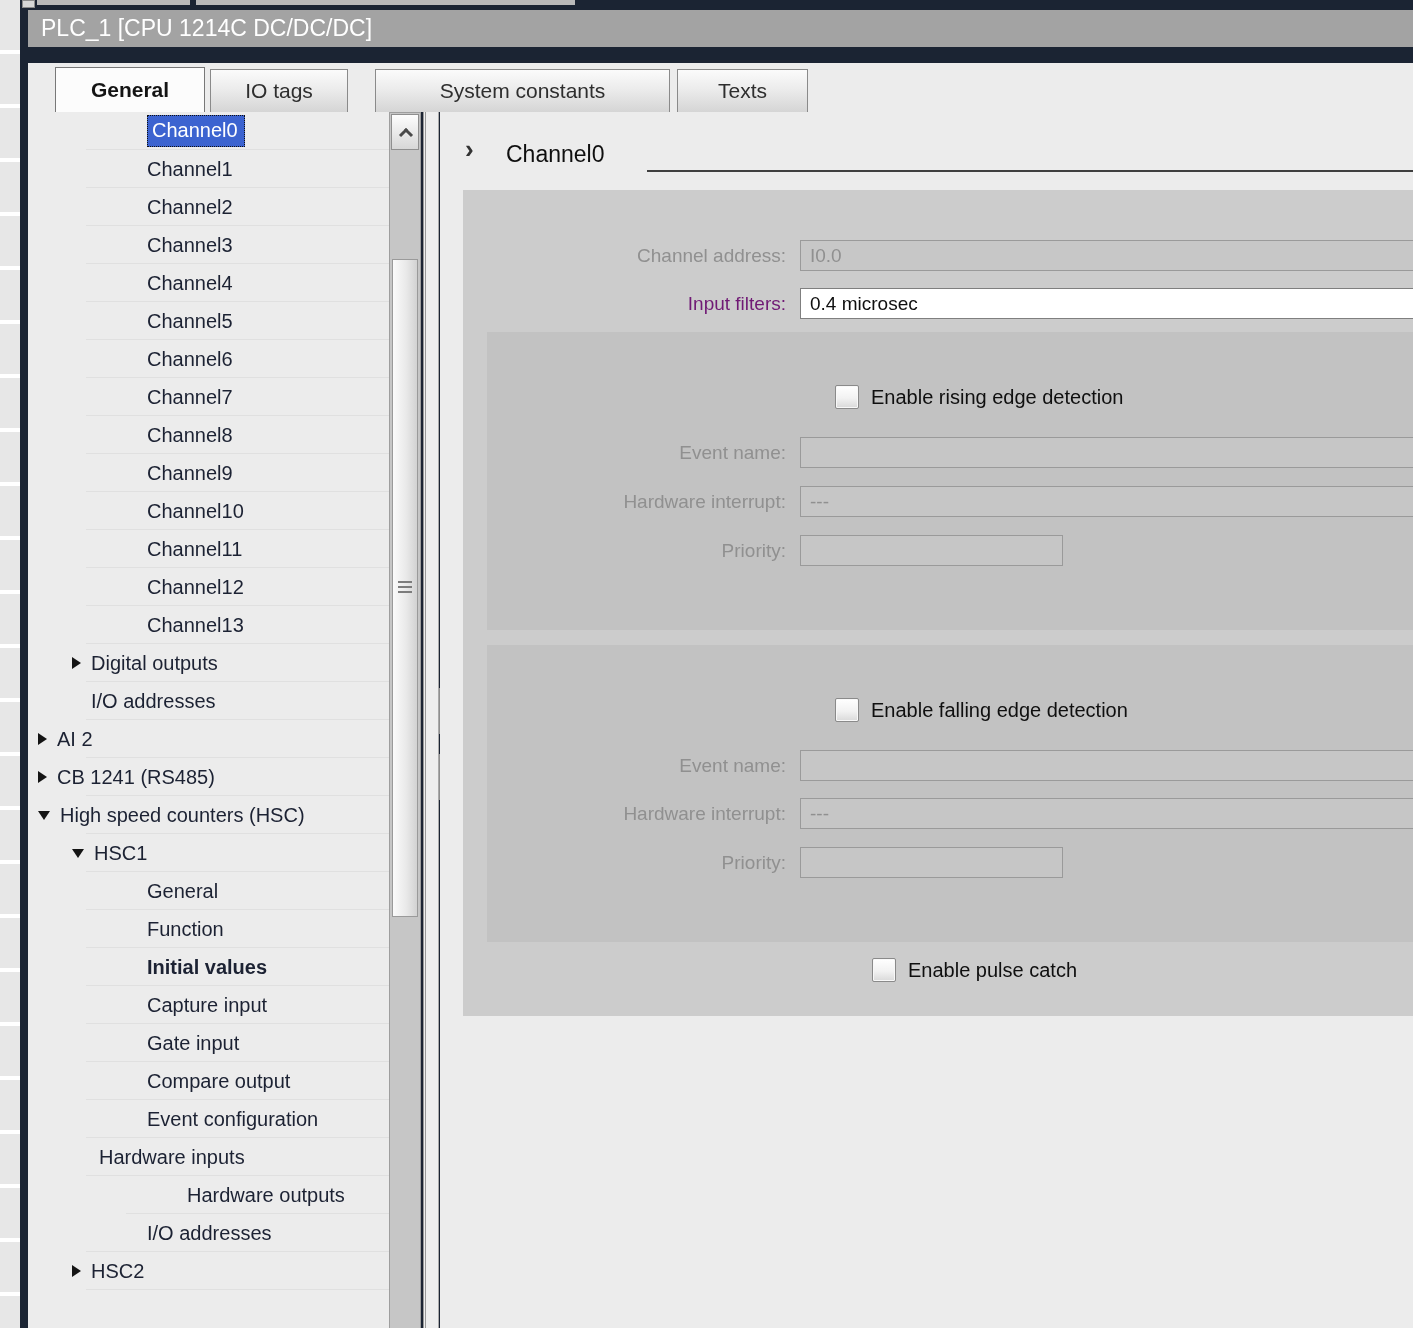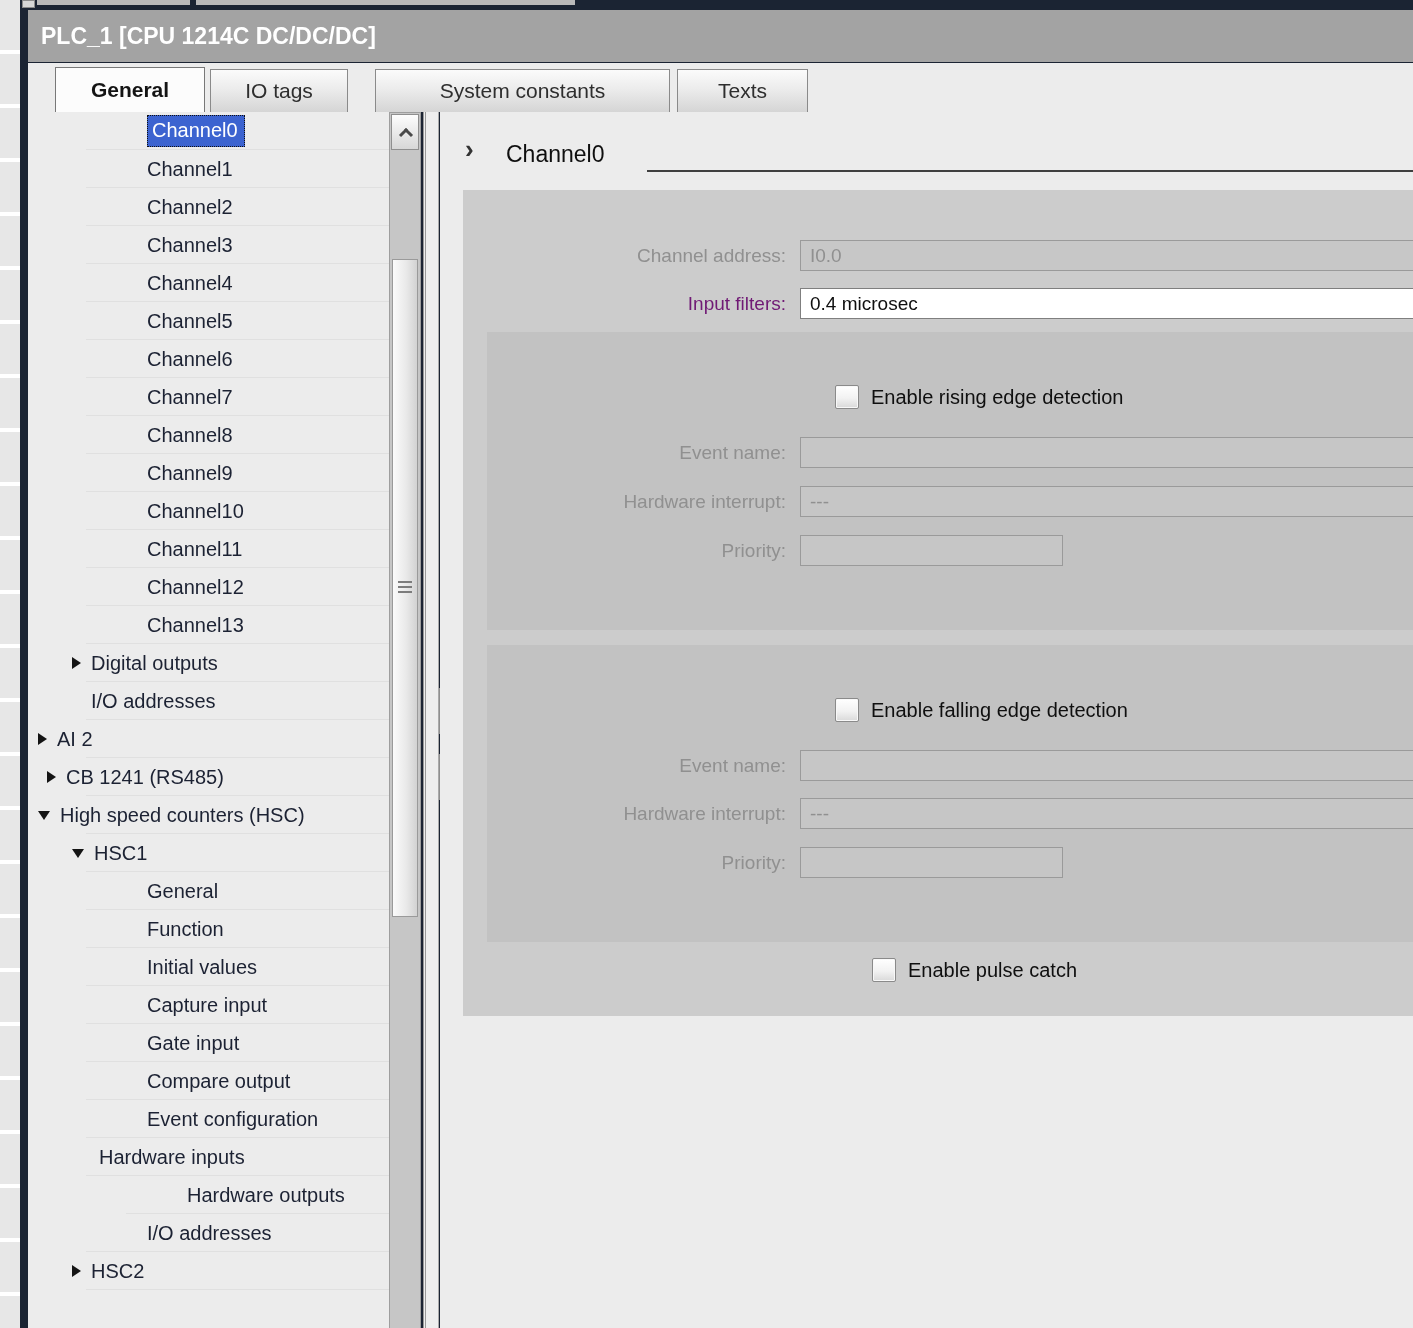--- a/index.html
+++ b/index.html
@@ -29,25 +29,25 @@
   .window-frame{
     position:absolute;left:20px;top:0;right:0;bottom:0;
     background:var(--frame-navy);
   }
   .top-edge{position:absolute;left:20px;top:0;right:0;height:10px;background:var(--frame-navy);}
   .top-edge .seg1{position:absolute;left:2px;top:0;width:13px;height:8px;background:#d6d6d6;border:1px solid #8a8a8a;}
   .top-edge .seg2{position:absolute;left:17px;top:0;width:153px;height:5px;background:#b9b9b9;}
   .top-edge .seg3{position:absolute;left:176px;top:0;width:379px;height:5px;background:#b9b9b9;}
   
   .titlebar{
-    position:absolute;left:28px;top:10px;right:0;height:52px;
+    position:absolute;left:28px;top:10px;right:0;height:37px;
     background:var(--titlebar-gray);
     display:flex;align-items:center;
     padding-left:13px;
-    color:#ffffff;font-size:23px;font-weight:bold;
+    color:#ffffff;font-size:23px;font-weight:normal;
   }
   
   .tabbar{
     position:absolute;left:28px;top:63px;right:0;height:49px;
     background:var(--page-bg);
   }
   .tab{
     position:absolute;top:6px;height:43px;
     display:flex;align-items:center;justify-content:center;
     font-size:21px;color:#2e2e2e;
@@ -269,41 +269,41 @@
       <span class="lbl">Digital outputs</span>
     </div>
     <div class="tree-row" style="padding-left: 44px;">
       <span style="width: 19px; flex: 0 0 auto;"></span>
       <span class="lbl">I/O addresses</span>
     </div>
     <div class="tree-row" style="padding-left: 10px;">
       <span class="arrow right"></span>
       <span class="lbl">AI 2</span>
     </div>
-    <div class="tree-row" style="padding-left: 19px;">
+    <div class="tree-row" style="padding-left: 10px;">
       <span class="arrow right"></span>
       <span class="lbl">CB 1241 (RS485)</span>
     </div>
     <div class="tree-row" style="padding-left: 10px;">
       <span class="arrow down"></span>
       <span class="lbl">High speed counters (HSC)</span>
     </div>
     <div class="tree-row" style="padding-left: 44px;">
       <span class="arrow down"></span>
       <span class="lbl">HSC1</span>
     </div>
     <div class="tree-row" style="padding-left: 100px;">
       <span style="width: 19px; flex: 0 0 auto;"></span>
       <span class="lbl">General</span>
     </div>
     <div class="tree-row" style="padding-left: 100px;">
       <span style="width: 19px; flex: 0 0 auto;"></span>
       <span class="lbl">Function</span>
     </div>
-    <div class="tree-row" style="padding-left: 100px;">
+    <div class="tree-row" style="padding-left: 100px; font-weight: bold;">
       <span style="width: 19px; flex: 0 0 auto;"></span>
       <span class="lbl">Initial values</span>
     </div>
     <div class="tree-row" style="padding-left: 100px;">
       <span style="width: 19px; flex: 0 0 auto;"></span>
       <span class="lbl">Capture input</span>
     </div>
     <div class="tree-row" style="padding-left: 100px;">
       <span style="width: 19px; flex: 0 0 auto;"></span>
       <span class="lbl">Gate input</span>

